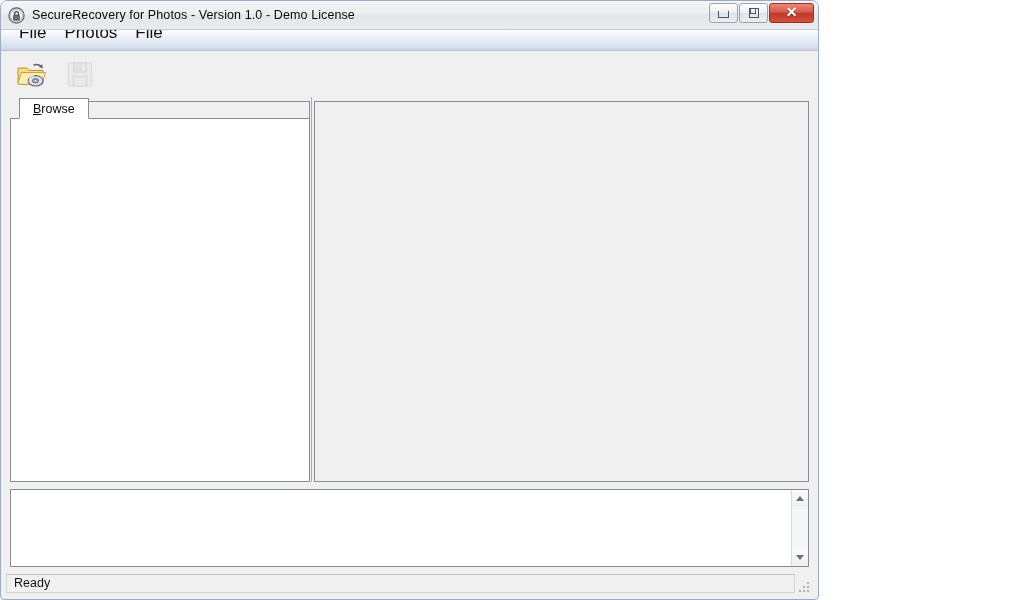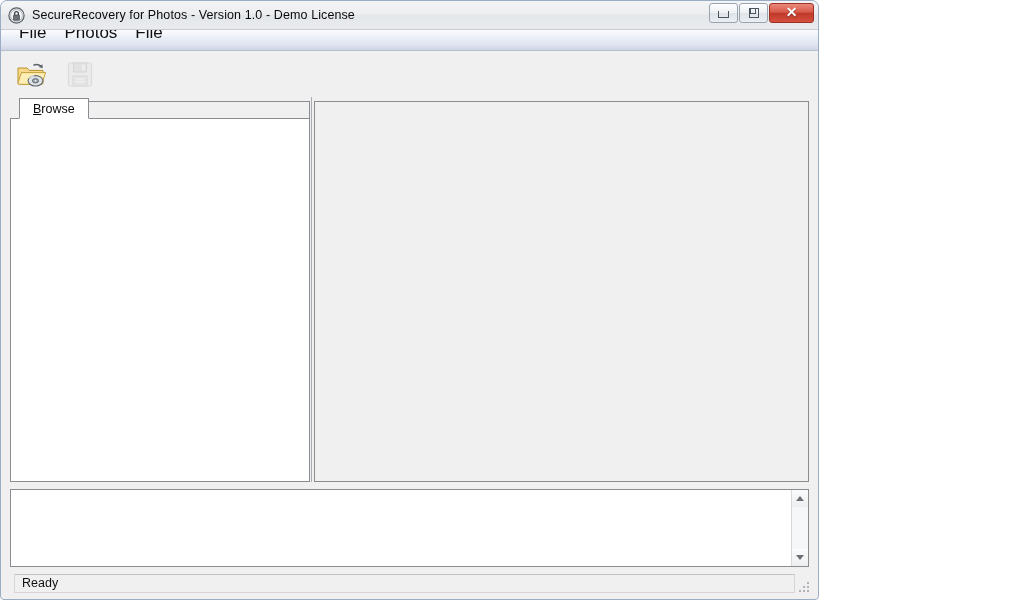--- a/index.html
+++ b/index.html
@@ -313,21 +313,20 @@
     box-sizing: border-box;
     border: 1px solid #d6d6d6;
     border-top-color: #c2c2c2;
     background: #f0f0f0;
     display: flex;
     align-items: center;
     padding-left: 7px;
     font-size: 12.5px;
     color: #111111;
     margin-right: 18px;
-    margin-left: 8px;
   }
   .resize-grip {
     position: absolute;
     right: 2px;
     bottom: 1px;
     width: 14px;
     height: 14px;
   }
 </style>
 </head>

